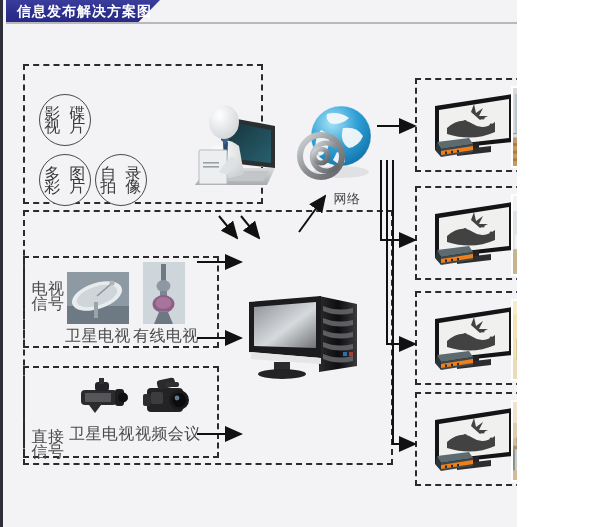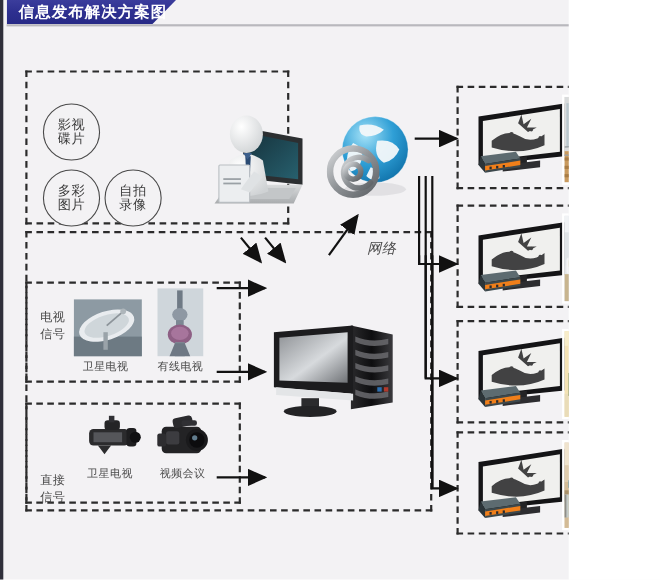--- a/index.html
+++ b/index.html
@@ -59,58 +59,58 @@
   #box-core     { left: 20px;  top: 210px; width: 370px; height: 255px; }
 
   
   .circle {
     position: absolute;
     width: 52px; height: 52px;
     border: 1.6px solid #4a4a4a;
     border-radius: 50%;
     box-sizing: border-box;
     color: #3a3a3a;
-    font-size: 12px;
+    font-size: 16px;
     line-height: 13px;
     text-align: center;
-    display: flex; flex-direction: column;
+    display: flex; 
     align-items: center; justify-content: center;
     background: #f3f2f4;
     letter-spacing: 0.5px;
   }
   #circle-1 { left: 36px;  top: 94px; }
   #circle-2 { left: 92px;  top: 94px; }
   #circle-3 { left: 36px;  top: 154px; }
   #circle-4 { left: 92px;  top: 154px; }
 
   .vlabel {
     position: absolute;
     color: #4a4a4a;
-    font-size: 11px;
+    font-size: 16px;
     line-height: 15px;
     text-align: center;
     letter-spacing: .5px;
   }
   #label-tv     { left: 28px; top: 281px; width: 34px; }
   #label-direct { left: 28px; top: 389px; width: 34px; margin-top: 40px; }
 
   .capt {
     position: absolute;
     color: #4a4a4a;
-    font-size: 10px;
+    font-size: 16px;
     text-align: center;
     white-space: nowrap;
     letter-spacing: .4px;
   }
   #cap-sat   { left: 62px;  top: 326px; width: 62px; }
   #cap-cable { left: 130px; top: 326px; width: 62px; }
   #cap-cam   { left: 66px;  top: 424px; width: 62px; }
   #cap-conf  { left: 132px; top: 424px; width: 62px; }
   #cap-server{ left: 248px; top: 382px; width: 110px; font-size: 13px; color:#3e3e3e; }
-  #cap-net   { left: 322px; top: 217px; width: 44px; font-size: 13px; color:#4a4a4a;font-style:italic; }
+  #cap-net   { left: 322px; top: 190px; width: 44px; font-size: 13px; color:#4a4a4a; }
 
   
   #fig-person { position:absolute; left:168px; top:86px; width:112px; height:112px; }
 
   
   #fig-dish   { position:absolute; left:64px;  top:272px; width:62px; height:52px; }
   #fig-tower  { position:absolute; left:140px; top:262px; width:42px; height:62px; }
   #fig-cam    { position:absolute; left:72px;  top:376px; width:58px; height:44px; }
   #fig-conf   { position:absolute; left:134px; top:372px; width:62px; height:48px; }
 

